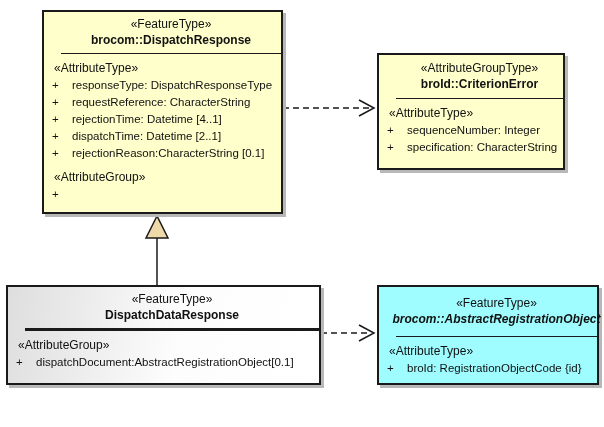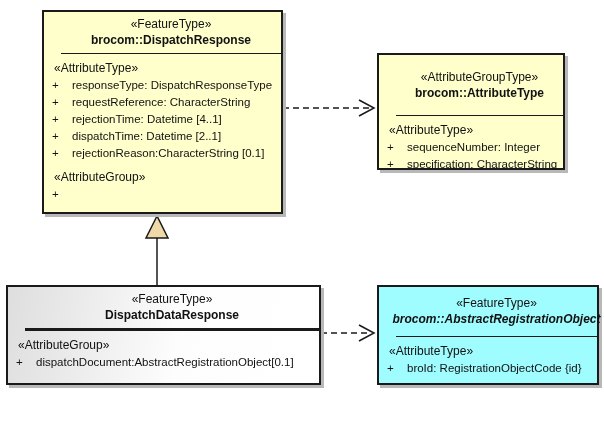--- a/index.html
+++ b/index.html
@@ -86,23 +86,23 @@
         <span class="atext">rejectionReason:CharacterString [0.1]</span>
       </div>
       <div class="sec-head gap">«AttributeGroup»</div>
       <div class="attr-row">
         <span class="vis">+</span>
       </div>
     </div>
   </div>
 
   <div class="uml-class fill-yellow" style="left:377px;top:53px;width:188px;height:117px;">
-    <div class="cls-header" style="height:61px;">
+    <div class="cls-header" style="height:44px;">
       <div class="stereo">«AttributeGroupType»</div>
-      <div class="cname">brocom::AttributeType</div>
+      <div class="cname">broId::CriterionError</div>
     </div>
     <div class="cls-body">
       <div class="sec-head">«AttributeType»</div>
       <div class="attr-row">
         <span class="vis">+</span>
         <span class="atext">sequenceNumber: Integer</span>
       </div>
       <div class="attr-row">
         <span class="vis">+</span>
         <span class="atext">specification: CharacterString</span>

